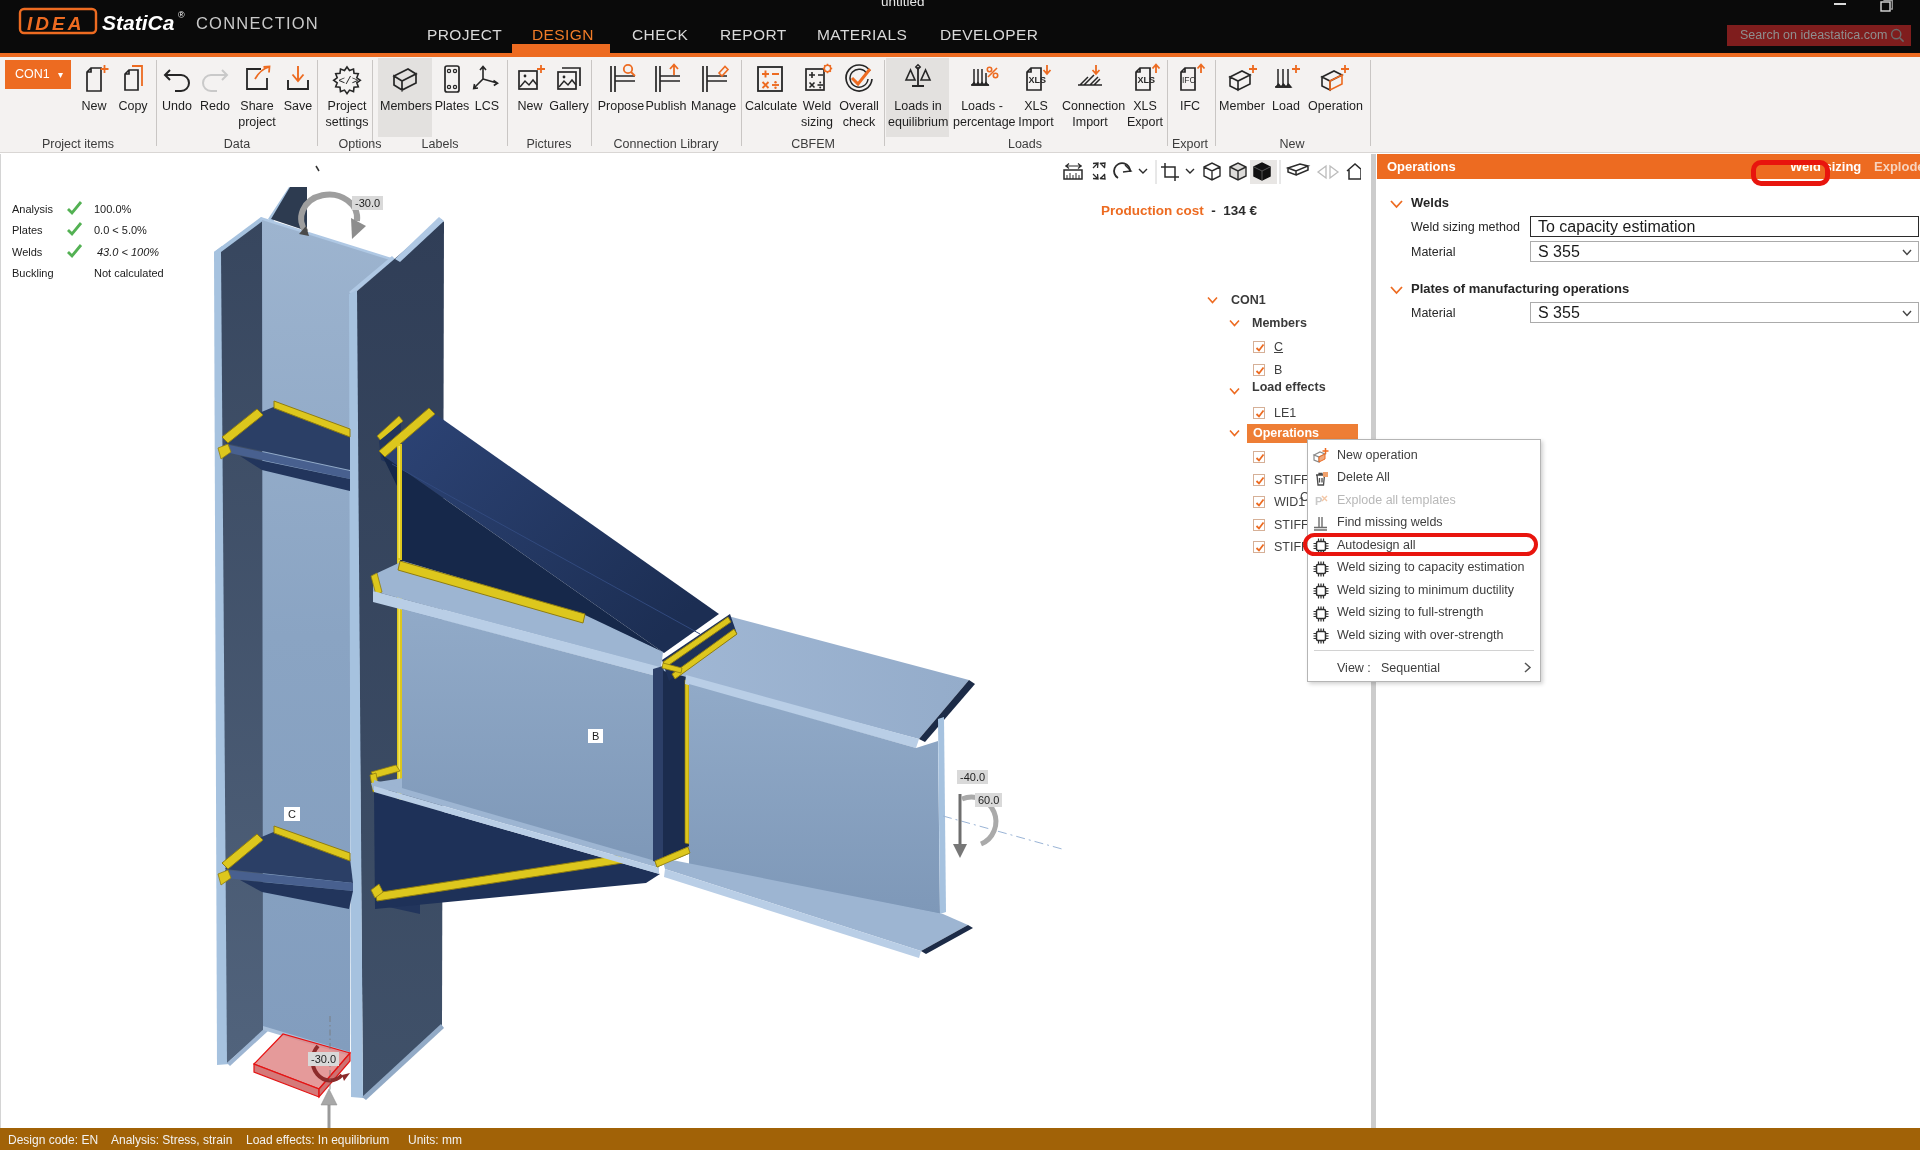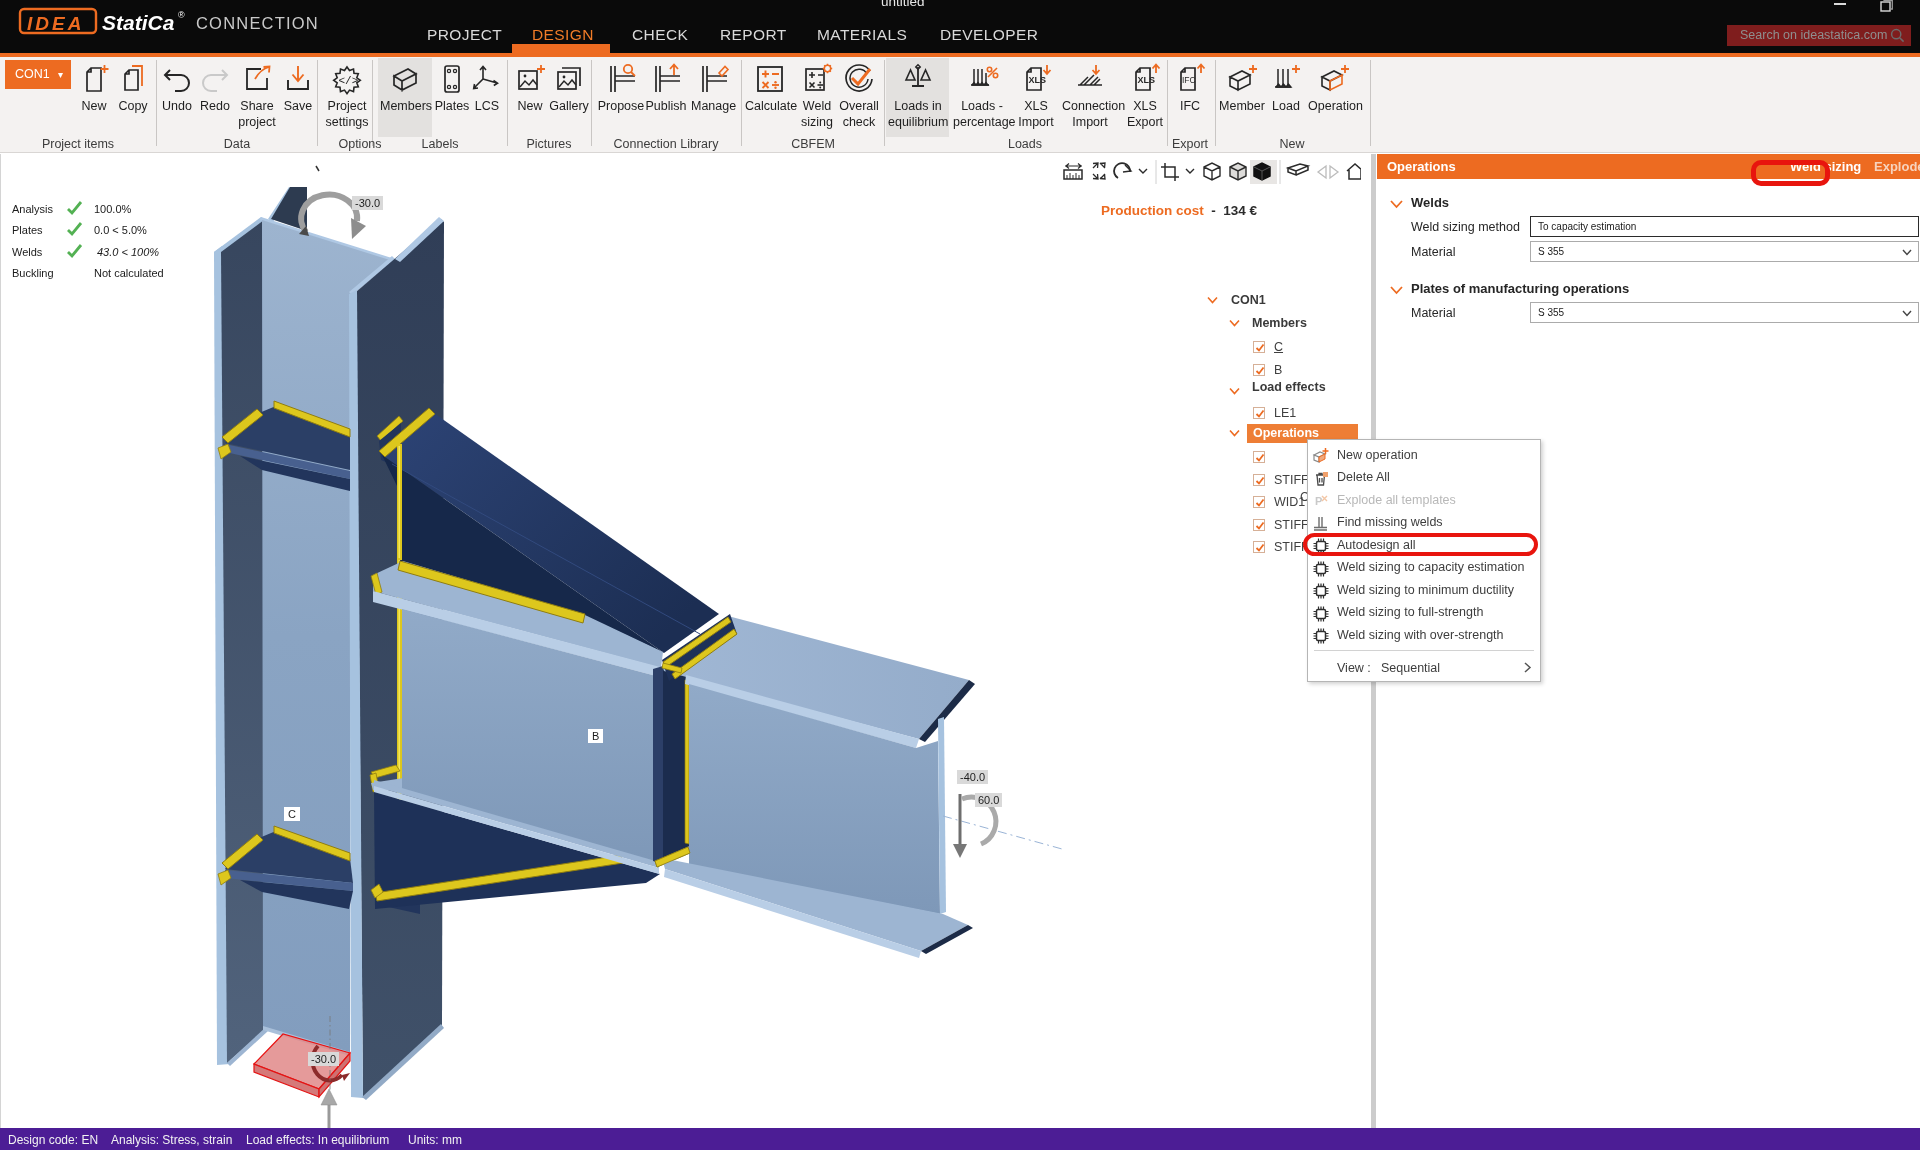--- a/index.html
+++ b/index.html
@@ -26,32 +26,32 @@
 #prodcost { position:absolute; left:1101px; top:203px; font-size:13.5px; font-weight:bold; color:#ed6b21; }
 #prodcost span.d { color:#2b2b2b; }
 .mlabel { position:absolute; background:#d9d9d9; color:#1f1f1f; font-size:11px; padding:1px 3px; }
 .plabel { position:absolute; background:#fff; color:#1f1f1f; font-size:11px; padding:1px 4px; }
 
 #splitter { position:absolute; left:1371px; top:154px; width:5px; height:974px; background:#cccccc; }
 #rpanel { position:absolute; left:1376px; top:154px; width:544px; height:974px; background:#fff; }
 #rphead { position:absolute; left:1377px; top:154px; width:543px; height:25px; background:#ed6b21; color:#fff; }
 .sect { position:absolute; font-weight:bold; font-size:13px; color:#262626; }
 .flabel { position:absolute; font-size:12.5px; color:#262626; }
-.combo { position:absolute; height:21px; background:#fff; border:1px solid #ababab; font-size:10px; color:#1a1a1a; line-height:19px; padding-left:7px; }
+.combo { position:absolute; height:21px; background:#fff; border:1px solid #ababab; font-size:16px; color:#1a1a1a; line-height:19px; padding-left:7px; }
 
 .trow { position:absolute; font-size:12.5px; color:#404040; }
 .cb { position:absolute; width:12px; height:12px; border:1px solid #d6b097; background:#fff; }
 .cb svg { position:absolute; left:0px; top:0px; }
 
 #cmenu { position:absolute; left:1307px; top:439px; width:234px; height:243px; background:#fff; border:1px solid #b5b5b5; box-shadow:2px 2px 4px rgba(0,0,0,0.18); }
 .mitem { position:absolute; left:1337px; font-size:12.5px; color:#3d3d3d; }
 .mitem.dis { color:#b8b8b8; }
 .micon { position:absolute; left:1312px; width:18px; height:18px; }
 
-#statusbar { position:absolute; left:0; top:1128px; width:1920px; height:22px; background:#4c1d95; color:#f2f2f2; font-size:12px; }
+#statusbar { position:absolute; left:0; top:1128px; width:1920px; height:22px; background:#a16207; color:#f2f2f2; font-size:12px; }
 #statusbar span { position:absolute; top:5px; }
 
 .redbox { position:absolute; border:4px solid #e8150e; border-radius:13px; }
 </style>
 </head>
 <body>
 <div id="page">
 
 <div id="titlebar">
   <div class="abs" style="left:881px; top:-6px; color:#e8e8e8; font-size:13.5px;">untitled</div>

